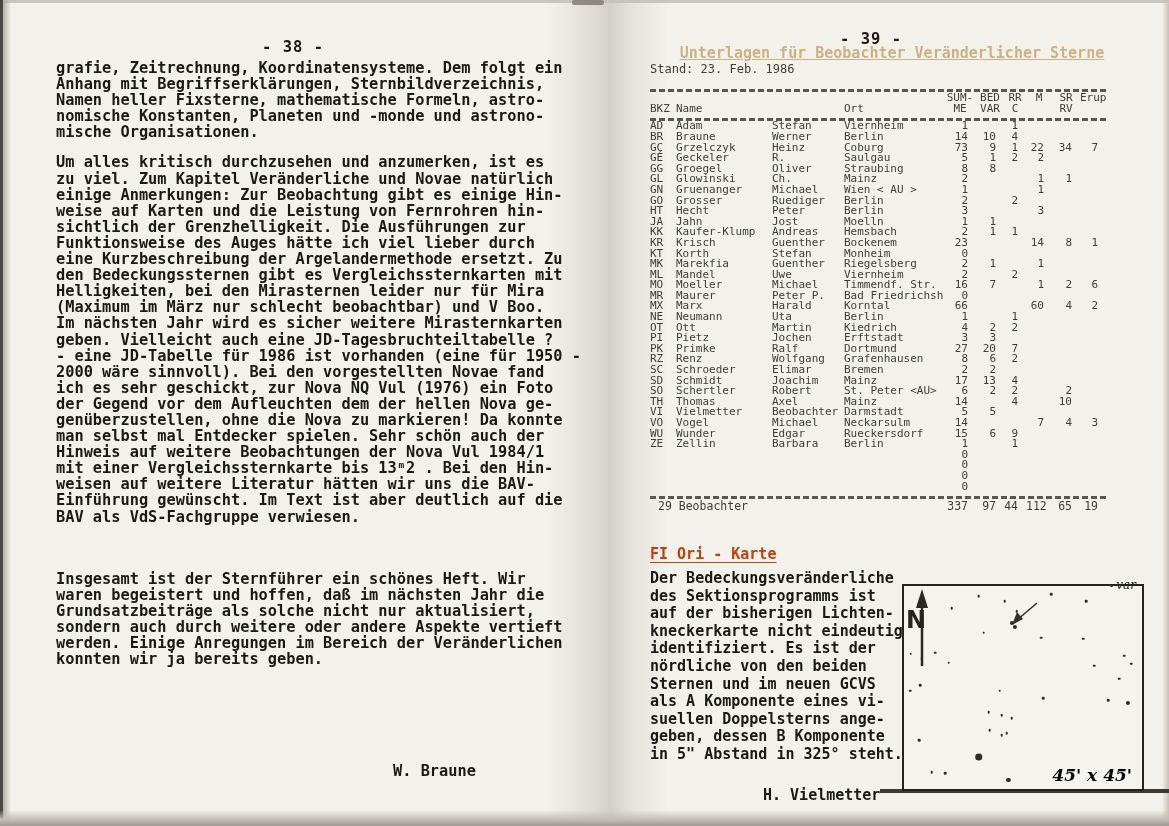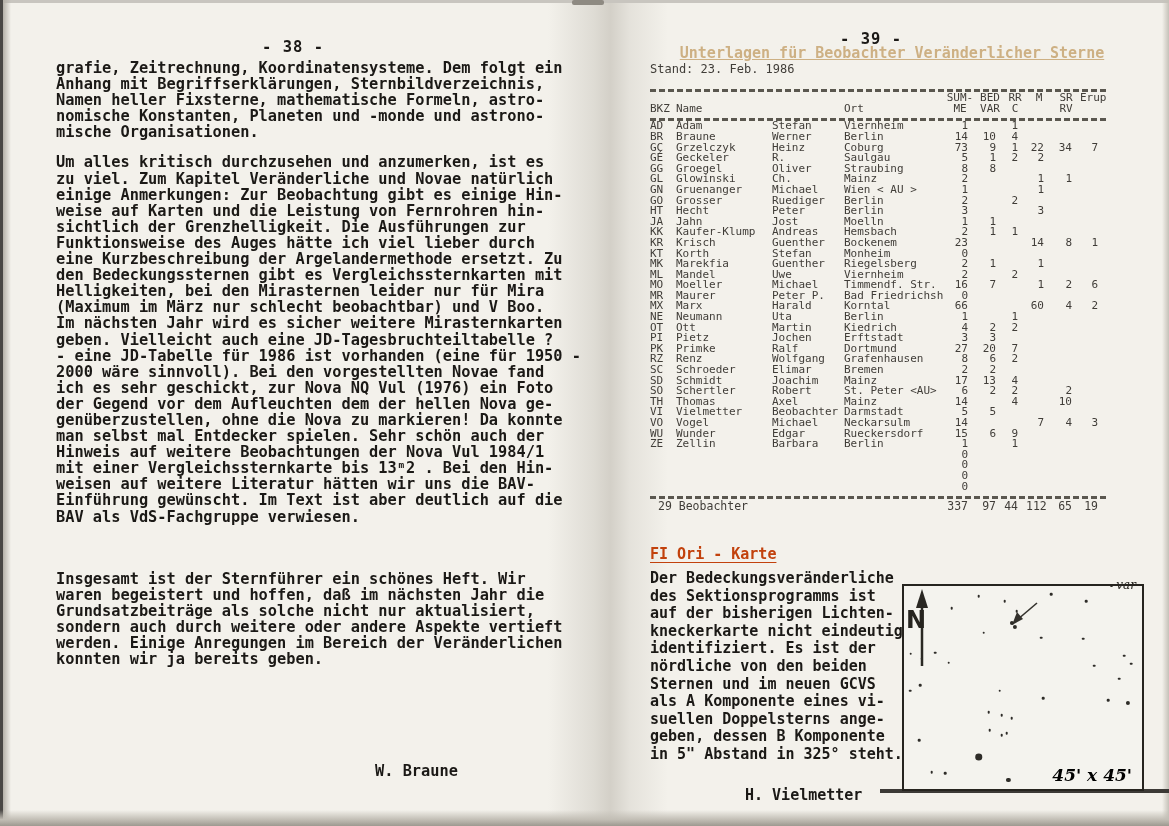--- a/index.html
+++ b/index.html
@@ -14,21 +14,21 @@
   .edge-left-fade{position:absolute;left:3px;top:0;width:8px;height:826px;background:linear-gradient(90deg,#b5b1a8,rgba(181,177,168,0));}
   .edge-right{position:absolute;right:0;top:0;width:7px;height:826px;background:linear-gradient(90deg,rgba(197,193,184,0),#c5c1b8);}
   .edge-bottom{position:absolute;left:0;bottom:0;width:1169px;height:16px;
     background:linear-gradient(180deg,rgba(230,227,219,0),#c2beb5 60%,#9d9990);}
   .edge-bottom-line{position:absolute;left:880px;top:789px;width:289px;height:4px;background:#3c3a36;}
 
   
   .pagenum{position:absolute;font-size:15.5px;font-weight:bold;color:#1b1916;letter-spacing:1px;}
   .typeblock{position:absolute;left:56px;top:60px;width:537px;color:#1b1916;}
   .typeblock .para{white-space:pre;font-size:15.3px;line-height:16.1px;font-weight:bold;}
-  .sig{position:absolute;font-size:15.3px;font-weight:bold;color:#1b1916;white-space:pre;}
+  .sig{position:absolute;font-size:15.3px;font-weight:bold;color:#1b1916;white-space:pre;margin-left:18px;}
 
   
   .ghost{position:absolute;left:648px;top:44px;width:488px;text-align:center;font-size:15px;font-weight:bold;
          color:#a16207;opacity:.45;filter:blur(.4px);text-decoration:underline;white-space:nowrap;}
   .matrix{position:absolute;left:650px;top:62px;width:486px;color:#403d38;}
   .title-row{display:flex;justify-content:space-between;font-size:12px;white-space:nowrap;}
   .dash{height:3px;width:456px;
         background:repeating-linear-gradient(90deg,#5a574f 0 6px,rgba(0,0,0,0) 6px 9px);}
   .dash1{margin-top:13px;} .dash2{margin-top:4px;} .dash3{margin-top:4px;}
   .trow{display:grid;grid-template-columns:26px 96px 72px 100px 32px 28px 22px 26px 28px 26px;

